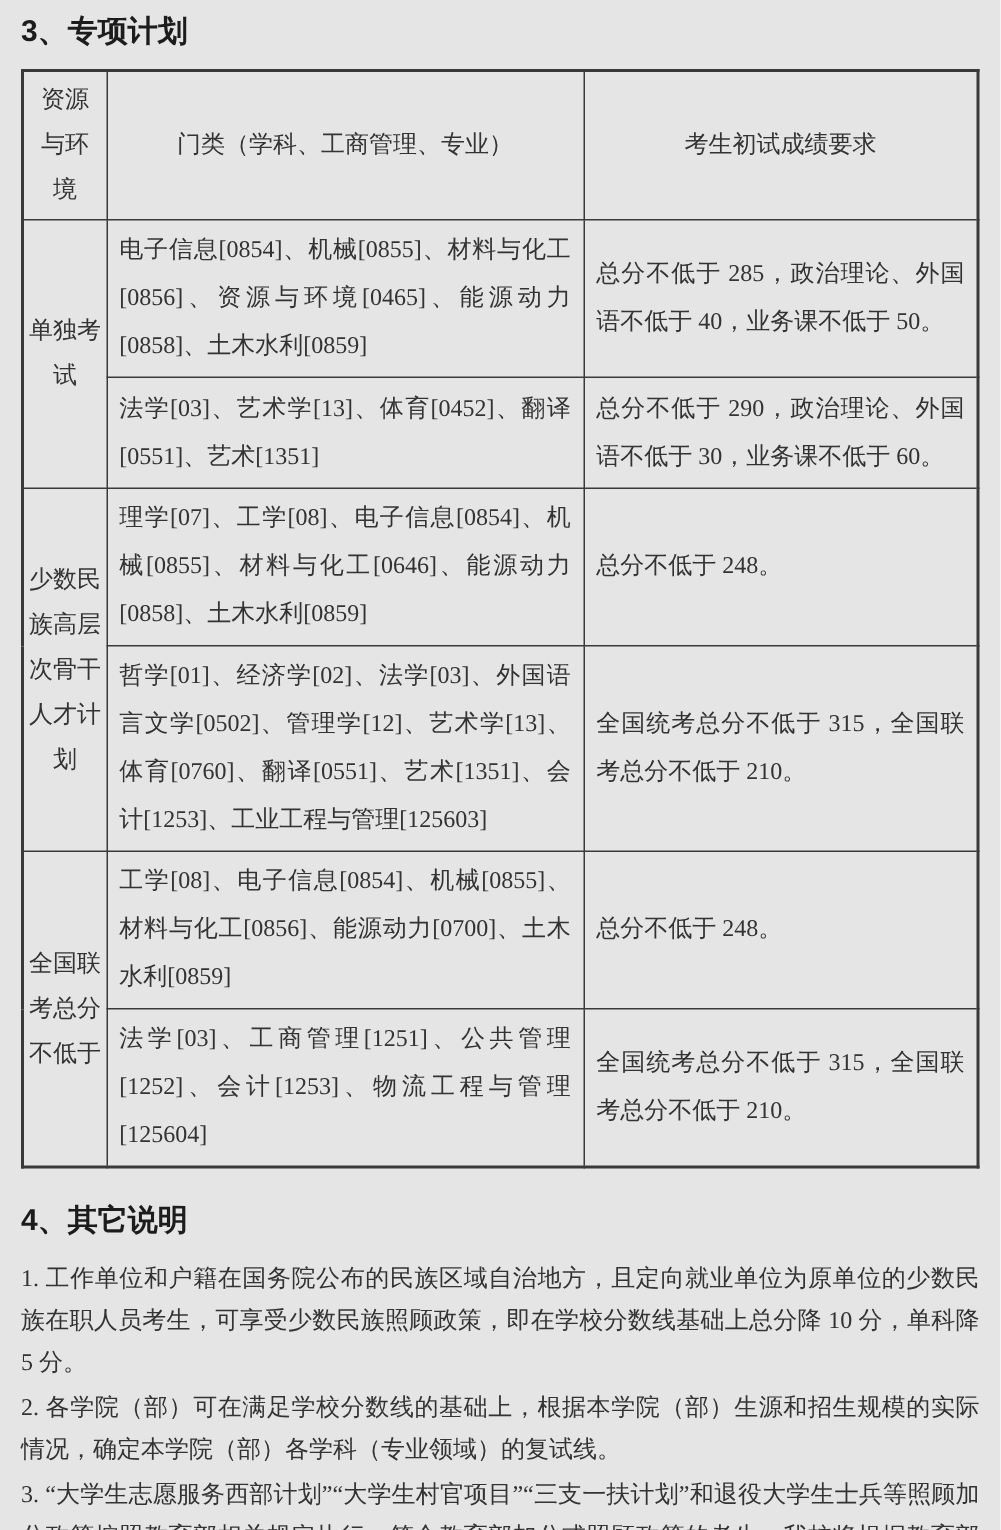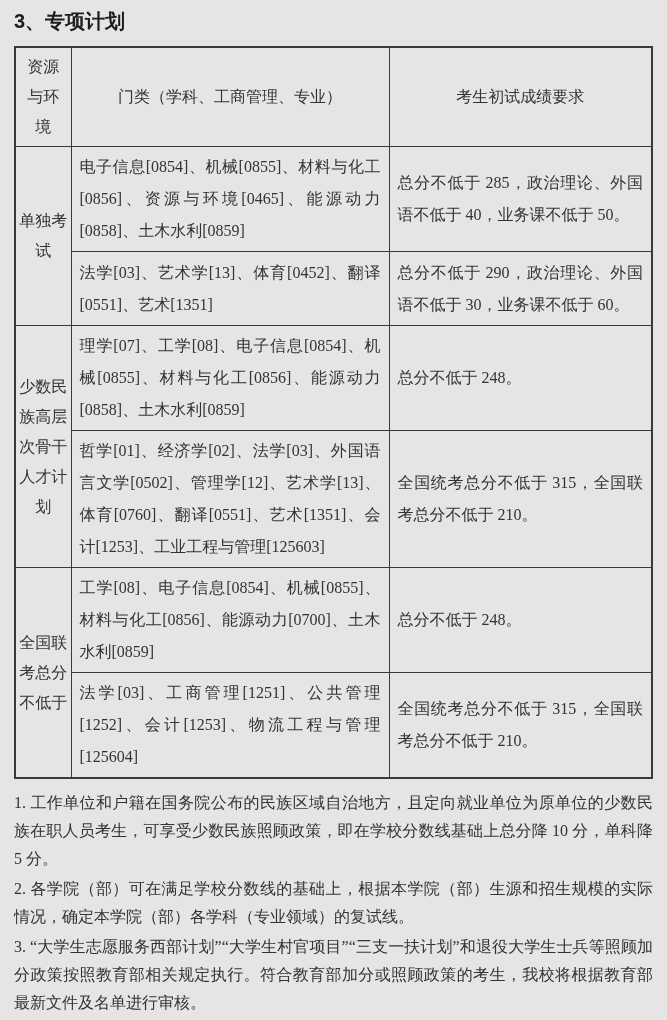--- a/index.html
+++ b/index.html
@@ -112,39 +112,40 @@
         <td class="group-name" rowspan="2">单独考试</td>
         <td class="categories">电子信息[0854]、机械[0855]、材料与化工[0856]、资源与环境[0465]、能源动力[0858]、土木水利[0859]</td>
         <td class="requirement">总分不低于 285，政治理论、外国语不低于 40，业务课不低于 50。</td>
       </tr>
       <tr class="h-r2">
         <td class="categories">法学[03]、艺术学[13]、体育[0452]、翻译[0551]、艺术[1351]</td>
         <td class="requirement">总分不低于 290，政治理论、外国语不低于 30，业务课不低于 60。</td>
       </tr>
       <tr class="h-r3">
         <td class="group-name" rowspan="2">少数民族高层次骨干人才计划</td>
-        <td class="categories">理学[07]、工学[08]、电子信息[0854]、机械[0855]、材料与化工[0856]、能源动力[0858]、土木水利[0859]</td>
+        <td class="categories">理学[07]、工学[08]、电子信息[0854]、机械[0855]、材料与化工[0646]、能源动力[0858]、土木水利[0859]</td>
         <td class="requirement">总分不低于 248。</td>
       </tr>
       <tr class="h-r4">
         <td class="categories">哲学[01]、经济学[02]、法学[03]、外国语言文学[0502]、管理学[12]、艺术学[13]、体育[0760]、翻译[0551]、艺术[1351]、会计[1253]、工业工程与管理[125603]</td>
         <td class="requirement">全国统考总分不低于 315，全国联考总分不低于 210。</td>
       </tr>
       <tr class="h-r5">
         <td class="group-name" rowspan="2">全国联考总分不低于</td>
         <td class="categories">工学[08]、电子信息[0854]、机械[0855]、材料与化工[0856]、能源动力[0700]、土木水利[0859]</td>
         <td class="requirement">总分不低于 248。</td>
       </tr>
       <tr class="h-r6">
         <td class="categories">法学[03]、工商管理[1251]、公共管理[1252]、会计[1253]、物流工程与管理[125604]</td>
         <td class="requirement">全国统考总分不低于 315，全国联考总分不低于 210。</td>
       </tr>
     </tbody>
   </table>
 
+  <h2 class="section-title" id="title4">4、其它说明</h2>
 
   <div class="notes">
     <p>1. 工作单位和户籍在国务院公布的民族区域自治地方，且定向就业单位为原单位的少数民族在职人员考生，可享受少数民族照顾政策，即在学校分数线基础上总分降 10 分，单科降 5 分。</p>
     <p>2. 各学院（部）可在满足学校分数线的基础上，根据本学院（部）生源和招生规模的实际情况，确定本学院（部）各学科（专业领域）的复试线。</p>
     <p>3. “大学生志愿服务西部计划”“大学生村官项目”“三支一扶计划”和退役大学生士兵等照顾加分政策按照教育部相关规定执行。符合教育部加分或照顾政策的考生，我校将根据教育部最新文件及名单进行审核。</p>
 
   </div>
 
 </div>
 

